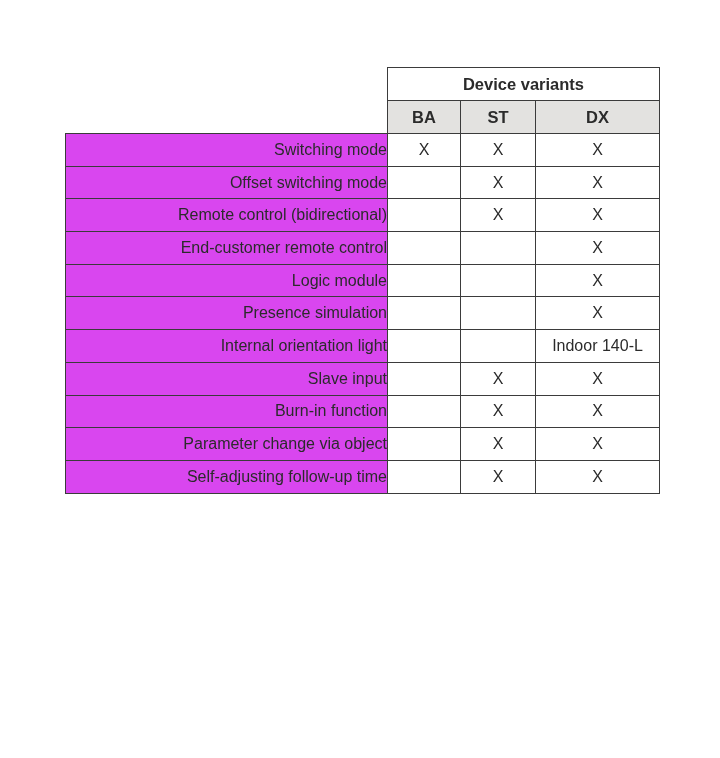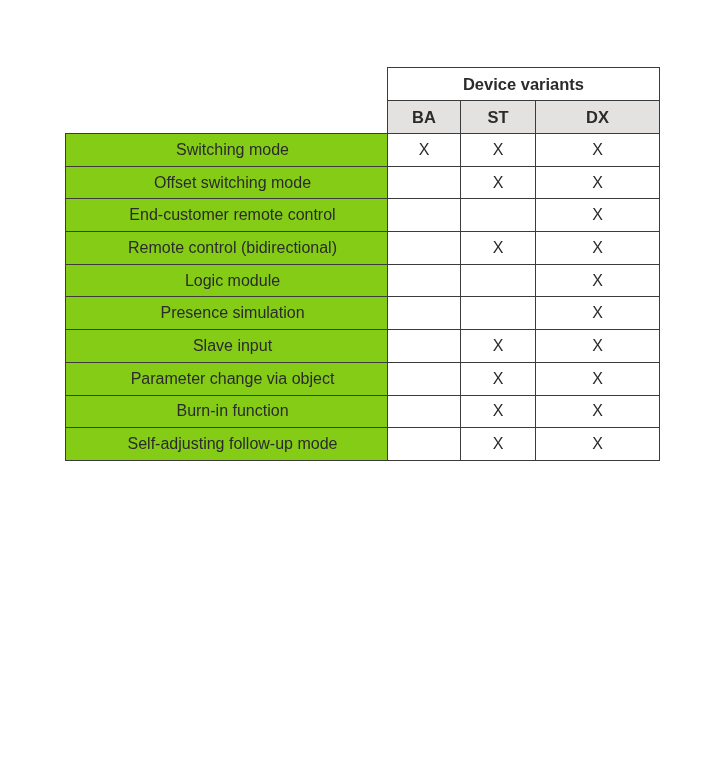--- a/index.html
+++ b/index.html
@@ -51,24 +51,24 @@
     vertical-align: middle;
   }
   .doc-table th.col-hdr {
     background: #e3e2e0;
     font-weight: bold;
     font-size: 16.5px;
     text-align: center;
     vertical-align: middle;
   }
   .doc-table td.feature {
-    text-align: center;
+    text-align: right;
     padding-left: 12px;
     vertical-align: middle;
-    background: #84cc16;
+    background: #d946ef;
   }
   .doc-table td.val {
     text-align: center;
     vertical-align: middle;
     background: #ffffff;
   }
 </style>
 </head>
 <body>
 
@@ -98,61 +98,67 @@
     <td class="val">X</td>
     <td class="val">X</td>
   </tr>
       <tr class="data-row">
     <td class="feature">Offset switching mode</td>
     <td class="val"></td>
     <td class="val">X</td>
     <td class="val">X</td>
   </tr>
       <tr class="data-row">
+    <td class="feature">Remote control (bidirectional)</td>
+    <td class="val"></td>
+    <td class="val">X</td>
+    <td class="val">X</td>
+  </tr>
+      <tr class="data-row">
     <td class="feature">End-customer remote control</td>
     <td class="val"></td>
     <td class="val"></td>
-    <td class="val">X</td>
-  </tr>
-      <tr class="data-row">
-    <td class="feature">Remote control (bidirectional)</td>
-    <td class="val"></td>
-    <td class="val">X</td>
     <td class="val">X</td>
   </tr>
       <tr class="data-row">
     <td class="feature">Logic module</td>
     <td class="val"></td>
     <td class="val"></td>
     <td class="val">X</td>
   </tr>
       <tr class="data-row">
     <td class="feature">Presence simulation</td>
     <td class="val"></td>
     <td class="val"></td>
     <td class="val">X</td>
   </tr>
       <tr class="data-row">
+    <td class="feature">Internal orientation light</td>
+    <td class="val"></td>
+    <td class="val"></td>
+    <td class="val">Indoor 140-L</td>
+  </tr>
+      <tr class="data-row">
     <td class="feature">Slave input</td>
+    <td class="val"></td>
+    <td class="val">X</td>
+    <td class="val">X</td>
+  </tr>
+      <tr class="data-row">
+    <td class="feature">Burn-in function</td>
     <td class="val"></td>
     <td class="val">X</td>
     <td class="val">X</td>
   </tr>
       <tr class="data-row">
     <td class="feature">Parameter change via object</td>
     <td class="val"></td>
     <td class="val">X</td>
     <td class="val">X</td>
   </tr>
       <tr class="data-row">
-    <td class="feature">Burn-in function</td>
-    <td class="val"></td>
-    <td class="val">X</td>
-    <td class="val">X</td>
-  </tr>
-      <tr class="data-row">
-    <td class="feature">Self-adjusting follow-up mode</td>
+    <td class="feature">Self-adjusting follow-up time</td>
     <td class="val"></td>
     <td class="val">X</td>
     <td class="val">X</td>
   </tr>
     </tbody>
 </table>
 
 </body></html>

